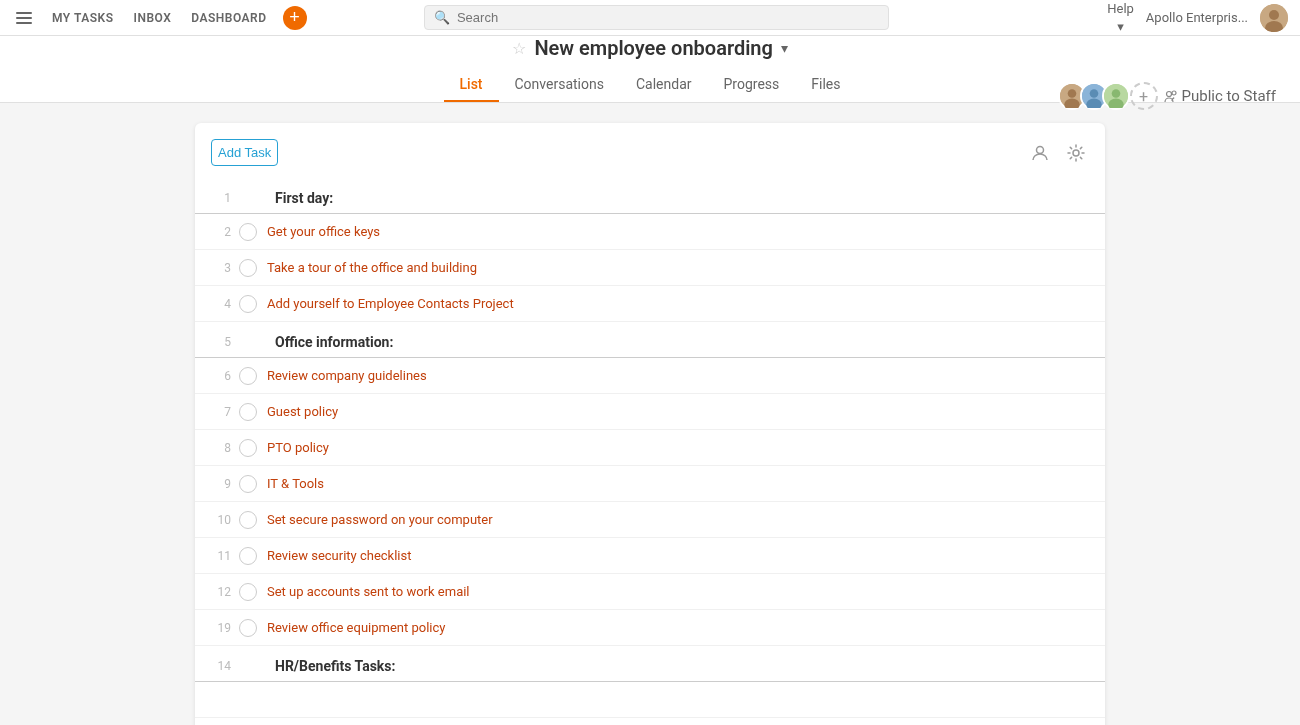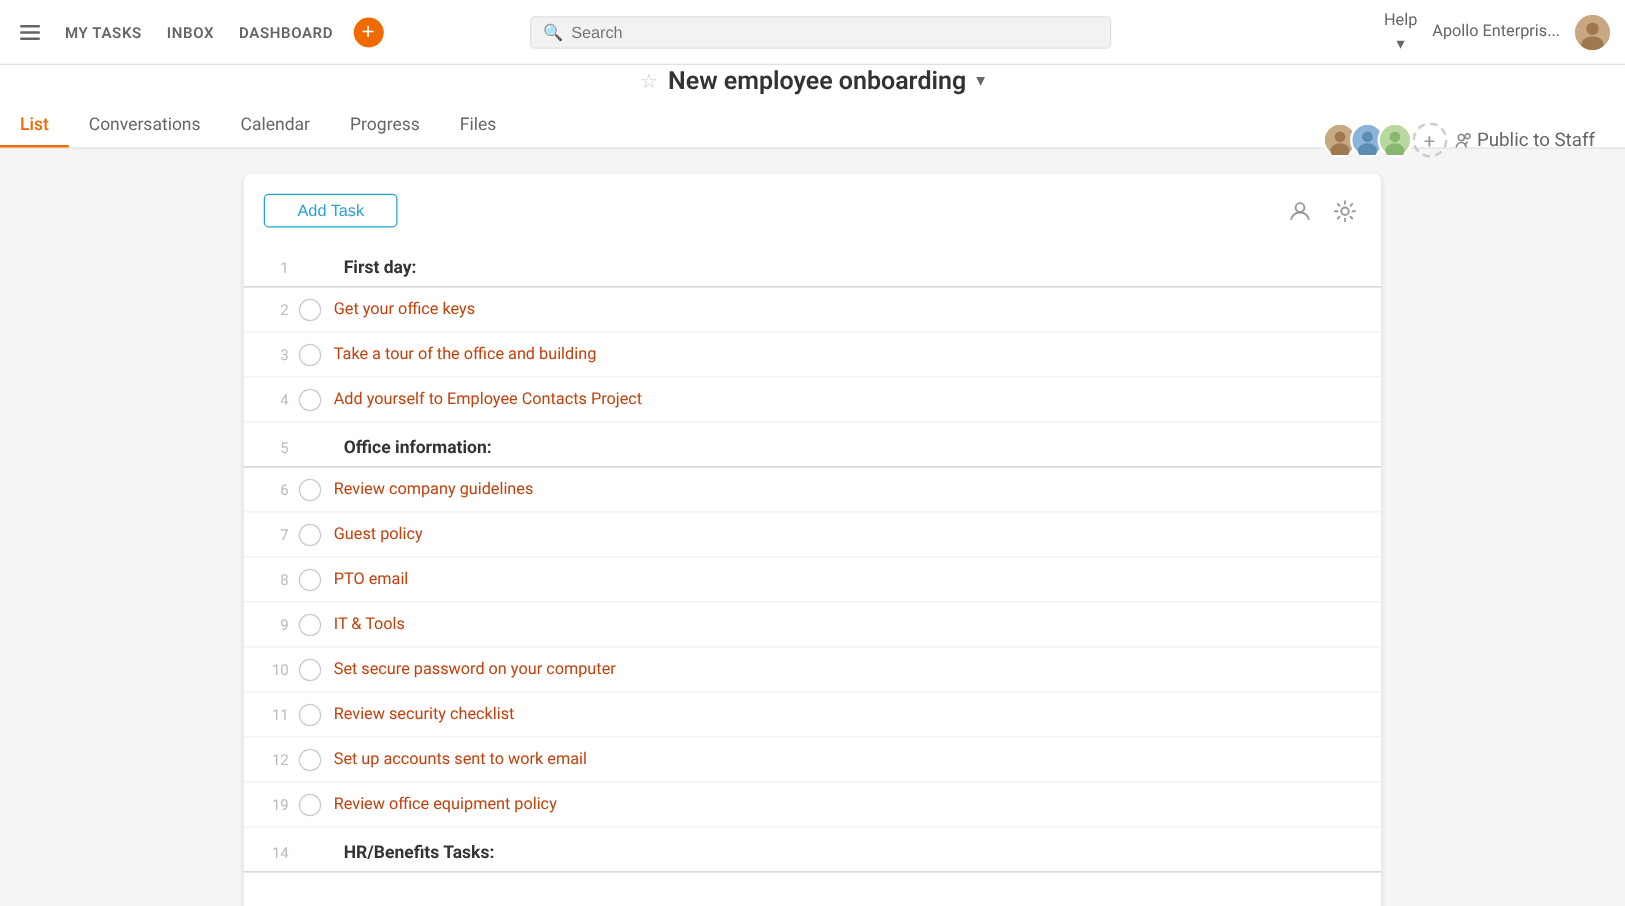--- a/index.html
+++ b/index.html
@@ -1,20 +1,20 @@
 <!DOCTYPE html>
 <html><head>
   <meta charset="utf-8">
   <style>
     * { box-sizing: border-box; margin: 0; padding: 0; }
     body { font-family: -apple-system, BlinkMacSystemFont, 'Segoe UI', Roboto, sans-serif; background: #f5f5f5; color: #333; font-size: 14px; }
 
     
     .top-nav {
-      display: flex; align-items: center; height: 52px;
+      display: flex; align-items: center; height: 36px;
       background: #fff; border-bottom: 1px solid #e0e0e0;
       padding: 0 12px; gap: 16px; position: relative; z-index: 10;
     }
     .nav-hamburger { cursor: pointer; display: flex; flex-direction: column; gap: 3px; padding: 4px; }
     .nav-hamburger span { display: block; width: 16px; height: 2px; background: #666; border-radius: 1px; }
     .nav-links { display: flex; gap: 20px; }
     .nav-link { font-size: 12px; font-weight: 600; color: #666; cursor: pointer; text-transform: uppercase; letter-spacing: 0.5px; }
     .nav-add-btn {
       width: 24px; height: 24px; border-radius: 50%; background: #f06a00;
       border: none; color: #fff; font-size: 18px; cursor: pointer;
@@ -35,21 +35,21 @@
     .help-btn { font-size: 13px; color: #666; cursor: pointer; display: flex; align-items: center; gap: 3px; flex-direction: column; }
     .company-name { font-size: 13px; color: #666; cursor: pointer; text-align: right; }
     .avatar-sm { width: 28px; height: 28px; border-radius: 50%; background: #c8a882; overflow: hidden; display: flex; align-items: center; justify-content: center; }
     .avatar-sm svg { width: 28px; height: 28px; }
     .project-title-row {
       display: flex; align-items: center; justify-content: center; gap: 8px; margin-bottom: 8px;
     }
     .star-icon { color: #ccc; font-size: 16px; cursor: pointer; }
     .project-title { font-size: 20px; font-weight: 600; color: #333; }
     .chevron-icon { color: #666; font-size: 14px; cursor: pointer; }
-    .project-tabs { display: flex; justify-content: flex-start; gap: 0; }
+    .project-tabs { display: flex; justify-content: center; gap: 0; }
     .project-tab {
       padding: 8px 16px; font-size: 14px; color: #666; cursor: pointer;
       border-bottom: 2px solid transparent; text-decoration: none;
     }
     .project-tab.active { color: #f06a00; border-bottom: 2px solid #f06a00; font-weight: 500; }
 
     
     .member-bar {
       position: absolute; right: 24px; top: 46px;
       display: flex; align-items: center; gap: 6px;
@@ -69,21 +69,21 @@
     .main-content { padding: 20px; display: flex; justify-content: center; }
     .task-panel {
       background: #fff; border-radius: 6px; box-shadow: 0 1px 4px rgba(0,0,0,0.1);
       width: 910px; min-height: 550px; padding: 16px 0;
     }
 
     
     .task-toolbar { display: flex; align-items: center; justify-content: space-between; padding: 0 16px 12px 16px; }
     .add-task-btn {
       background: #fff; border: 1.5px solid #26a1d4; color: #26a1d4;
-      border-radius: 4px; padding: 5px 26px; font-size: 13px; cursor: pointer;
+      border-radius: 4px; padding: 5px 6px; font-size: 13px; cursor: pointer;
       font-weight: 500;
     }
     .toolbar-right { display: flex; gap: 10px; }
     .toolbar-icon-btn {
       background: none; border: none; cursor: pointer;
       color: #999; font-size: 16px; padding: 4px;
       display: flex; align-items: center; justify-content: center;
     }
 
     
@@ -247,21 +247,21 @@
         <span class="task-name">Review company guidelines</span>
       </div>
         <div class="task-row">
         <span class="row-num">7</span>
         <div class="check-icon"></div>
         <span class="task-name">Guest policy</span>
       </div>
         <div class="task-row">
         <span class="row-num">8</span>
         <div class="check-icon"></div>
-        <span class="task-name">PTO email</span>
+        <span class="task-name">PTO policy</span>
       </div>
         <div class="task-row">
         <span class="row-num">9</span>
         <div class="check-icon"></div>
         <span class="task-name">IT &amp; Tools</span>
       </div>
         <div class="task-row">
         <span class="row-num">10</span>
         <div class="check-icon"></div>
         <span class="task-name">Set secure password on your computer</span>

